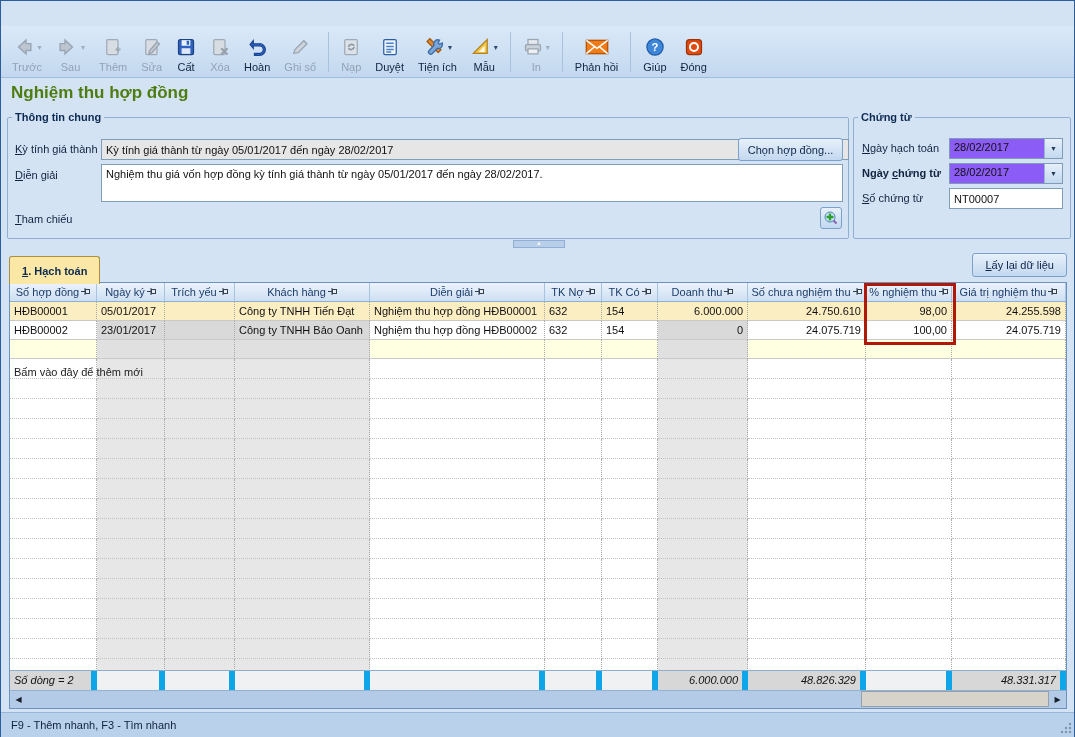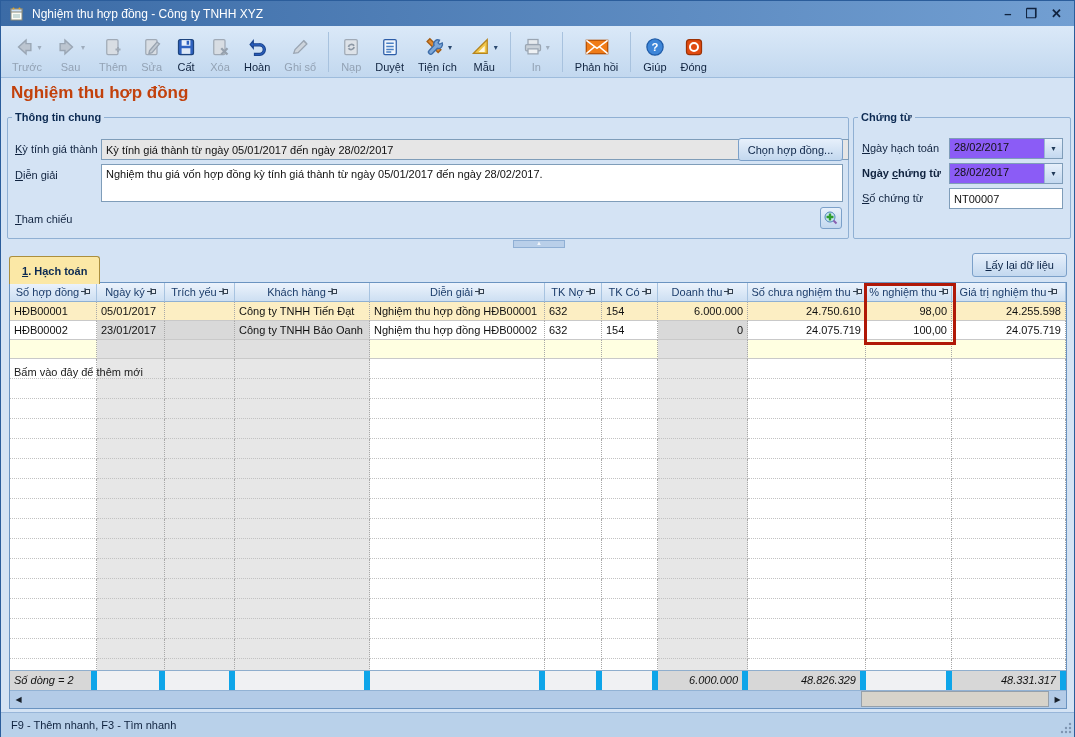--- a/index.html
+++ b/index.html
@@ -14,21 +14,21 @@
   
   .toolbar{position:absolute;left:0;top:25px;right:0;height:52px;background:linear-gradient(#dbe9f8,#c2d8ef);border-bottom:1px solid #9ebcdc;display:flex;align-items:stretch;padding:2px 2px 1px 4px;box-sizing:border-box;}
   .tb-btn{display:flex;flex-direction:column;align-items:center;justify-content:flex-end;padding:2px 7px 3px 7px;border-radius:3px;}
   .tb-btn .tb-top{display:flex;align-items:center;gap:3px;height:26px;}
   .tb-btn .tb-label{margin-top:1px;white-space:nowrap;color:#10233f;}
   .tb-btn.disabled .tb-label{color:#93a2b4;}
   .tb-btn .caret{font-size:8px;color:#2c4a70;}
   .tb-btn.disabled .caret{color:#9fadbd;}
   .tb-sep{width:1px;background:#a8c2de;margin:4px 5px;}
   
-  .page-title{position:absolute;left:10px;top:82px;font-size:17px;font-weight:bold;color:#c2410c;}
+  .page-title{position:absolute;left:10px;top:82px;font-size:17px;font-weight:bold;color:#4d7c0f;}
   fieldset{position:absolute;border:1px solid #90b0d3;border-radius:2px;margin:0;padding:0;}
   fieldset legend{font-weight:bold;color:#0c2a52;padding:0 3px;margin-left:4px;}
   .fs-general{left:6px;top:110px;width:840px;height:126px;}
   .fs-doc{left:852px;top:110px;width:216px;height:126px;}
   .flabel{position:absolute;color:#10233f;white-space:nowrap;}
   .tfield{position:absolute;border:1px solid #7f9db9;background:#fff;box-sizing:border-box;font-family:"Liberation Sans",sans-serif;font-size:11px;padding:2px 4px;color:#111;}
   .tfield.ro{background:#e6e6e6;}
   .btn{border:1px solid #7ba0c9;border-radius:3px;background:linear-gradient(#e7f0fb,#c3d8ef);color:#0c2447;font-size:11px;text-align:center;box-sizing:border-box;}
   .combo{position:absolute;border:1px solid #7f9db9;background:#8b5cf6;box-sizing:border-box;display:flex;}
   .combo .cval{flex:1;padding:2px 4px;}
@@ -56,37 +56,20 @@
   .statusbar{position:absolute;left:0;right:0;top:711px;height:25px;background:#b9d1ea;border-top:1px solid #98b6d9;display:flex;align-items:center;padding:0 10px;color:#10233f;box-sizing:border-box;}
   .grip{position:absolute;right:2px;bottom:2px;}
   .icon-svg{display:block;}
   u{text-decoration:underline;}
 </style>
 </head>
 <body>
 
 <div class="window">
 
-  <div class="titlebar">
-    <span class="ticon">
-      <svg class="icon-svg" width="16" height="16" viewBox="0 0 16 16">
-          <rect x="2" y="3" width="11" height="11" fill="#fdfdf5" stroke="#8a8a7a"></rect>
-          <rect x="2" y="3" width="11" height="3" fill="#cfe2f6" stroke="#8a8a7a"></rect>
-          <path d="M4 9h7M4 11h7" stroke="#9bb" stroke-width="1"></path>
-          <circle cx="4.5" cy="2.5" r="1" fill="#e0a020"></circle>
-          <circle cx="10.5" cy="2.5" r="1" fill="#e0a020"></circle>
-        </svg>
-    </span>
-    <span class="ttext">Nghiệm thu hợp đồng - Công ty TNHH XYZ</span>
-    <span class="winbtns">
-      <span class="winbtn">–</span>
-      <span class="winbtn">❐</span>
-      <span class="winbtn">✕</span>
-    </span>
-  </div>
 
   <div class="toolbar" id="toolbar">
       <div class="tb-btn disabled">
         <span class="tb-top">
           <span>
             <svg class="icon-svg" width="22" height="22" viewBox="0 0 16 16">
               <path d="M9.5 3 4 8l5.5 5V10.5H13v-5H9.5z" fill="#bcc5d0" stroke="#9aa6b4"></path>
             </svg>
           </span>
           <span class="caret">▾</span>

